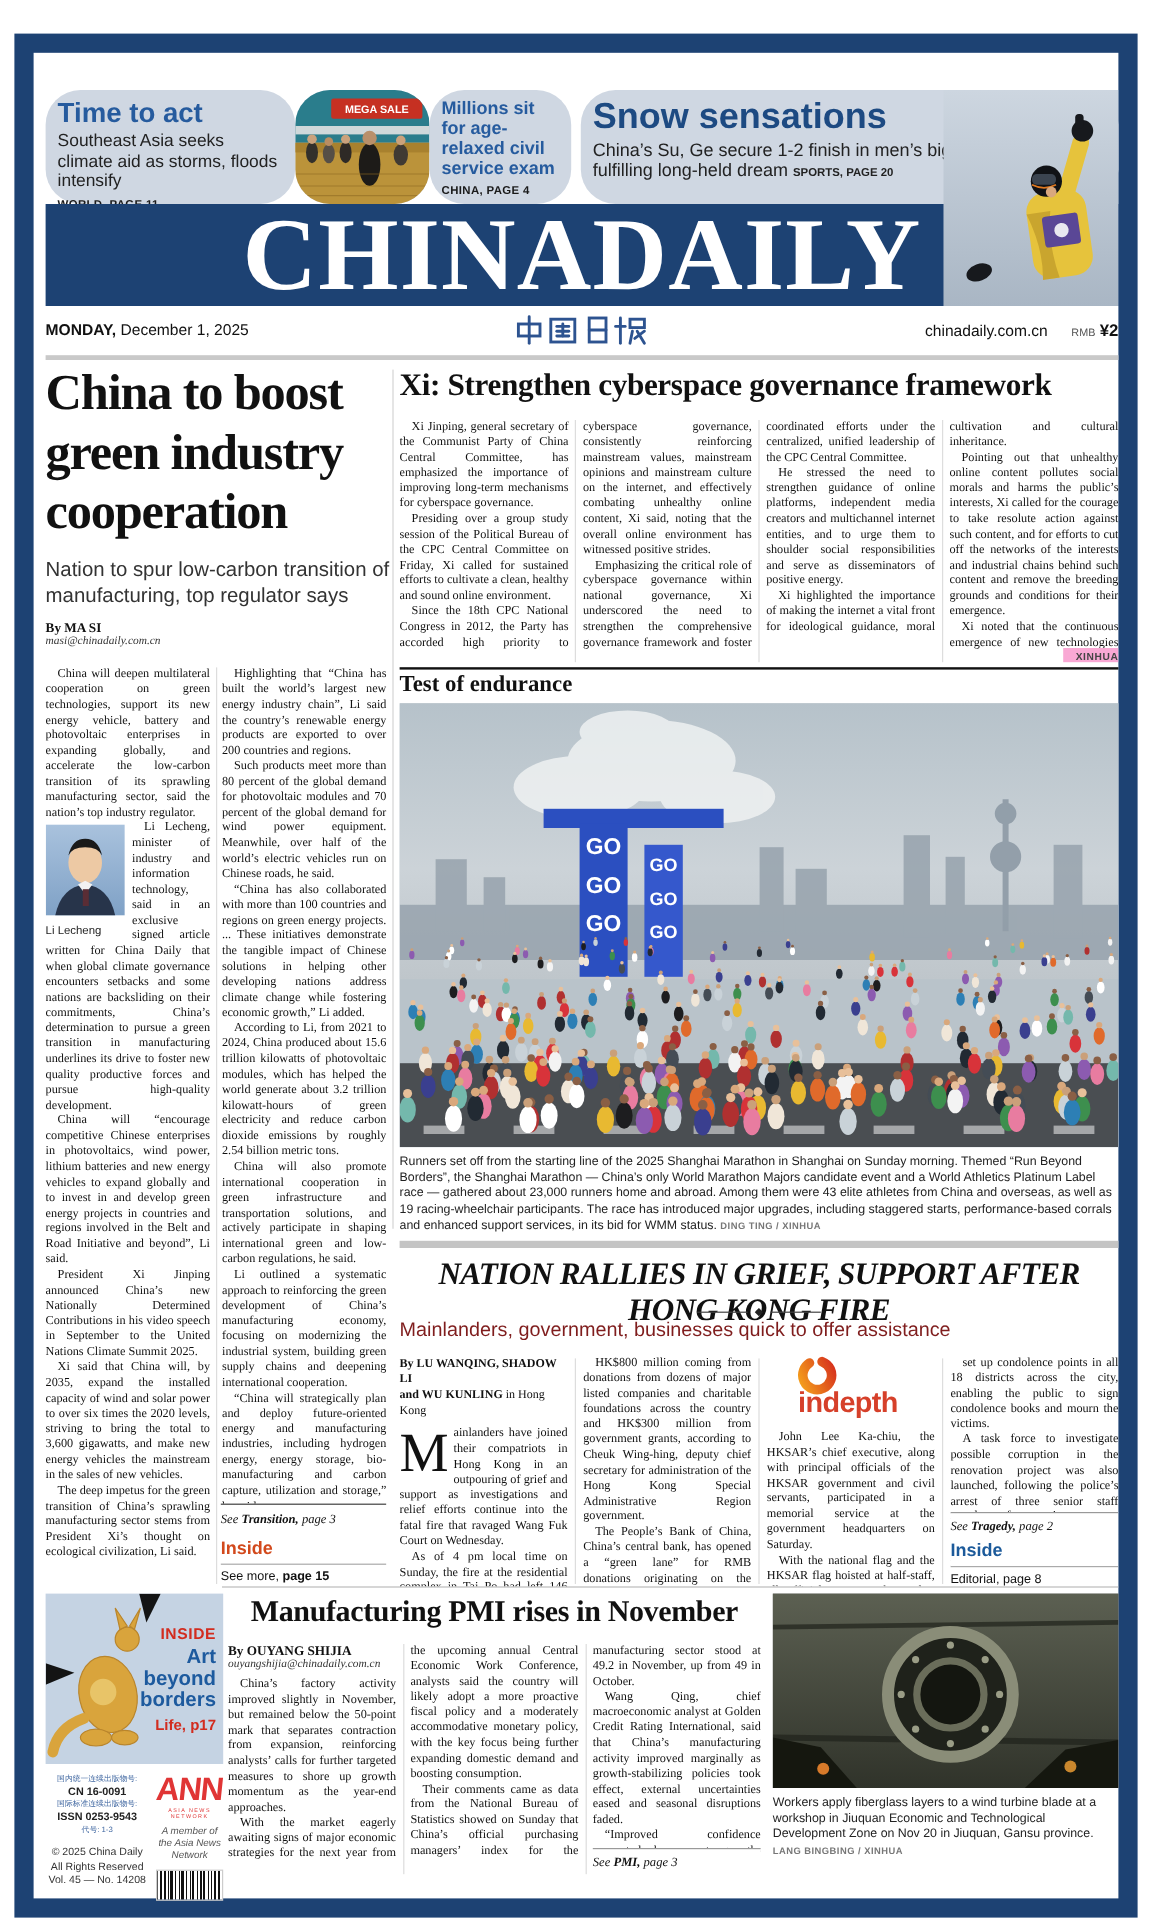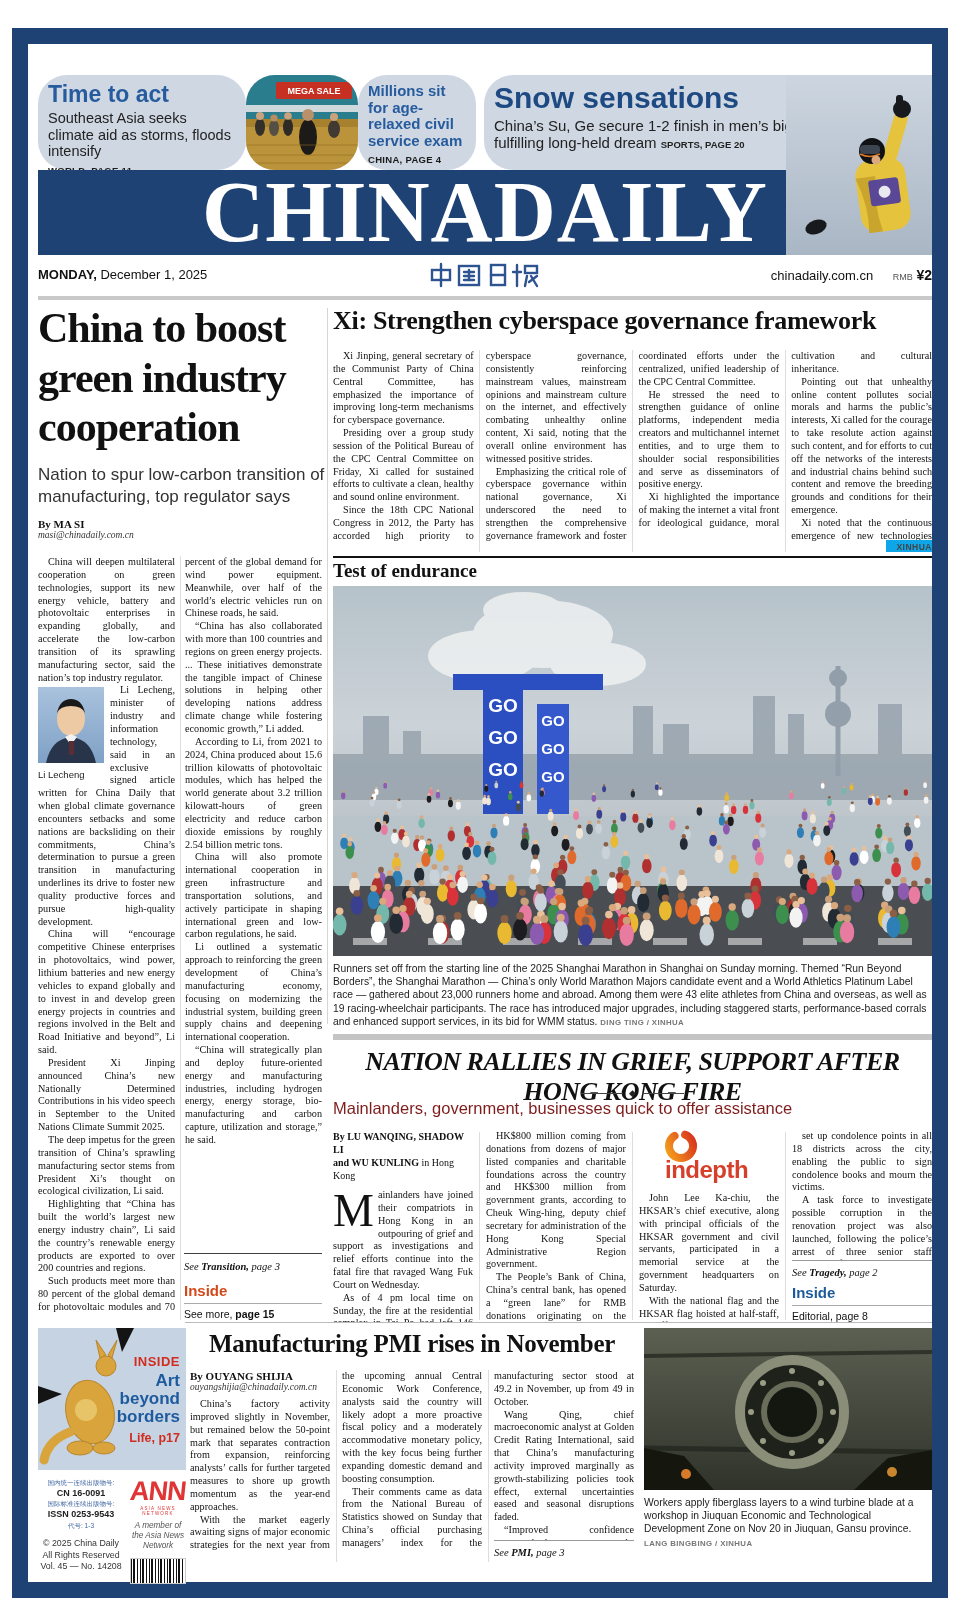--- a/index.html
+++ b/index.html
@@ -51,21 +51,21 @@
   .seeline b{font-weight:bold;}
   .inside-red{color:#d2491c;font-weight:bold;font-size:15px;font-family:"Liberation Sans",sans-serif;margin:2px 0 4px 0;}
   .inside-blue{color:#1c5a9a;font-weight:bold;font-size:15px;font-family:"Liberation Sans",sans-serif;margin:2px 0 4px 0;}
   .thinrule{border-top:1px solid #aaa;margin:4px 0;}
   .morelink{font-family:"Liberation Sans",sans-serif;font-size:10.5px;}
   .vrule{position:absolute;left:299px;top:264px;width:1px;height:716px;background:#d5d5d5;}
 
   
   .xi-hl{position:absolute;left:305px;top:262px;width:599px;font-size:26px;font-weight:bold;letter-spacing:-0.3px;}
   .xi-body{position:absolute;left:305px;top:306px;width:599px;height:202px;overflow:hidden;column-count:4;column-gap:12px;column-fill:auto;column-rule:1px solid #ddd;}
-  .credit-abs{position:absolute;right:0;bottom:0;background:#0ea5e9;padding:2px 0 0 10px;font-family:"Liberation Sans",sans-serif;font-size:8.5px;font-weight:bold;color:#444;letter-spacing:.5px;}
+  .credit-abs{position:absolute;right:0;bottom:0;background:#f9a8d4;padding:2px 0 0 10px;font-family:"Liberation Sans",sans-serif;font-size:8.5px;font-weight:bold;color:#444;letter-spacing:.5px;}
 
   
   .sec-rule{position:absolute;left:305px;top:512px;width:599px;height:2px;background:#111;}
   .sec-title{position:absolute;left:305px;top:516px;width:599px;font-weight:bold;font-size:19px;}
   .photo{position:absolute;left:305px;top:542px;width:599px;height:370px;overflow:hidden;background:#b9c3ca;}
   .caption{position:absolute;left:305px;top:918px;width:599px;font-family:"Liberation Sans",sans-serif;font-size:10.3px;line-height:1.28;color:#222;}
   .cap-credit{font-size:7.8px;color:#777;letter-spacing:.4px;font-weight:bold;}
 
   
   .grayband{position:absolute;left:305px;top:990px;width:599px;height:6px;background:#c4c4c4;}
@@ -236,20 +236,21 @@
         <path d="M8 76 q5 -24 25 -26 q20 2 25 26 z" fill="#27344a"></path>
         <path d="M27 50 l6 8 6 -8 -6 -3z" fill="#f2f2f2"></path>
         <rect x="31" y="54" width="5" height="14" fill="#5a2d35"></rect>
       </svg>
       <div class="pcap">Li Lecheng</div>
     </div>
     <div>
         <p>Li Lecheng, minister of industry and information technology, said in an exclusive signed article written for China Daily that when global climate governance encounters setbacks and some nations are backsliding on their commitments, China’s determination to pursue a green transition in manufacturing underlines its drive to foster new quality productive forces and pursue high-quality development.</p>
         <p>China will “encourage competitive Chinese enterprises in photovoltaics, wind power, lithium batteries and new energy vehicles to expand globally and to invest in and develop green energy projects in countries and regions involved in the Belt and Road Initiative and beyond”, Li said.</p>
         <p>President Xi Jinping announced China’s new Nationally Determined Contributions in his video speech in September to the United Nations Climate Summit 2025.</p>
+        <p>Xi said that China will, by 2035, expand the installed capacity of wind and solar power to over six times the 2020 levels, striving to bring the total to 3,600 gigawatts, and make new energy vehicles the mainstream in the sales of new vehicles.</p>
         <p>The deep impetus for the green transition of China’s sprawling manufacturing sector stems from President Xi’s thought on ecological civilization, Li said.</p>
         <p>Highlighting that “China has built the world’s largest new energy industry chain”, Li said the country’s renewable energy products are exported to over 200 countries and regions.</p>
         <p>Such products meet more than 80 percent of the global demand for photovoltaic modules and 70 percent of the global demand for wind power equipment. Meanwhile, over half of the world’s electric vehicles run on Chinese roads, he said.</p>
         <p>“China has also collaborated with more than 100 countries and regions on green energy projects. ... These initiatives demonstrate the tangible impact of Chinese solutions in helping other developing nations address climate change while fostering economic growth,” Li added.</p>
         <p>According to Li, from 2021 to 2024, China produced about 15.6 trillion kilowatts of photovoltaic modules, which has helped the world generate about 3.2 trillion kilowatt-hours of green electricity and reduce carbon dioxide emissions by roughly 2.54 billion metric tons.</p>
         <p>China will also promote international cooperation in green infrastructure and transportation solutions, and actively participate in shaping international green and low-carbon regulations, he said.</p>
         <p>Li outlined a systematic approach to reinforcing the green development of China’s manufacturing economy, focusing on modernizing the industrial system, building green supply chains and deepening international cooperation.</p>
         <p>“China will strategically plan and deploy future-oriented energy and manufacturing industries, including hydrogen energy, energy storage, bio-manufacturing and carbon capture, utilization and storage,” he said.</p>
       </div>
     <div class="endmatter">

